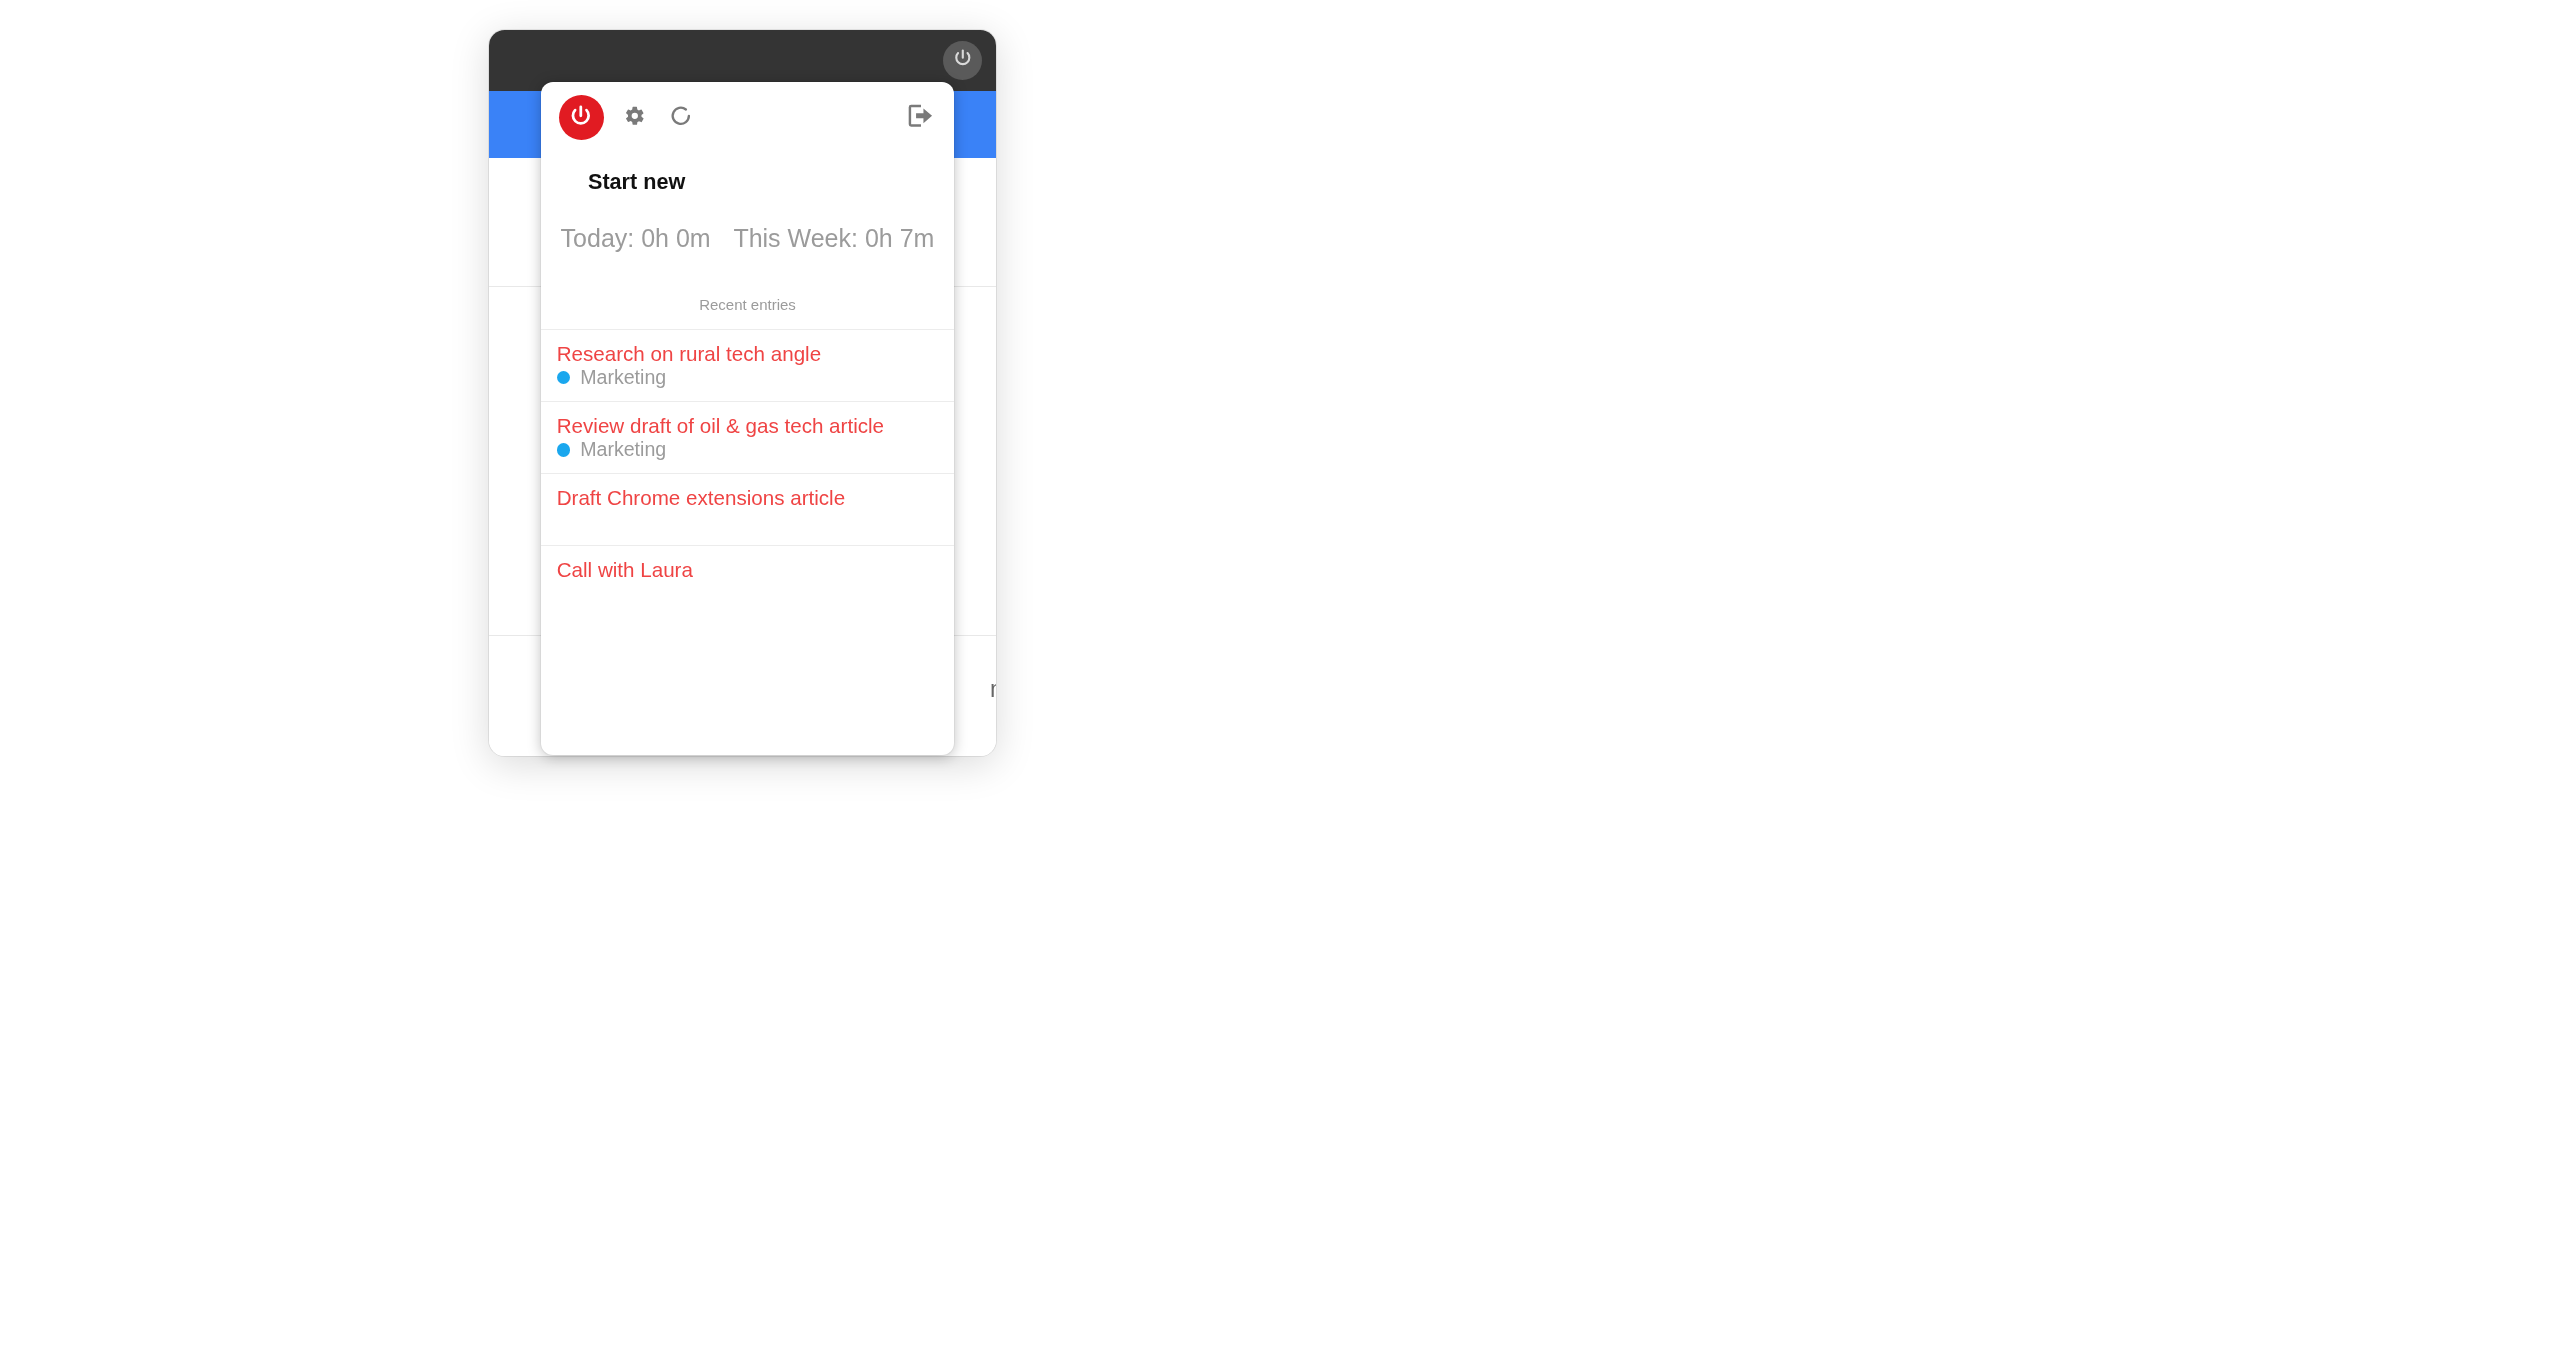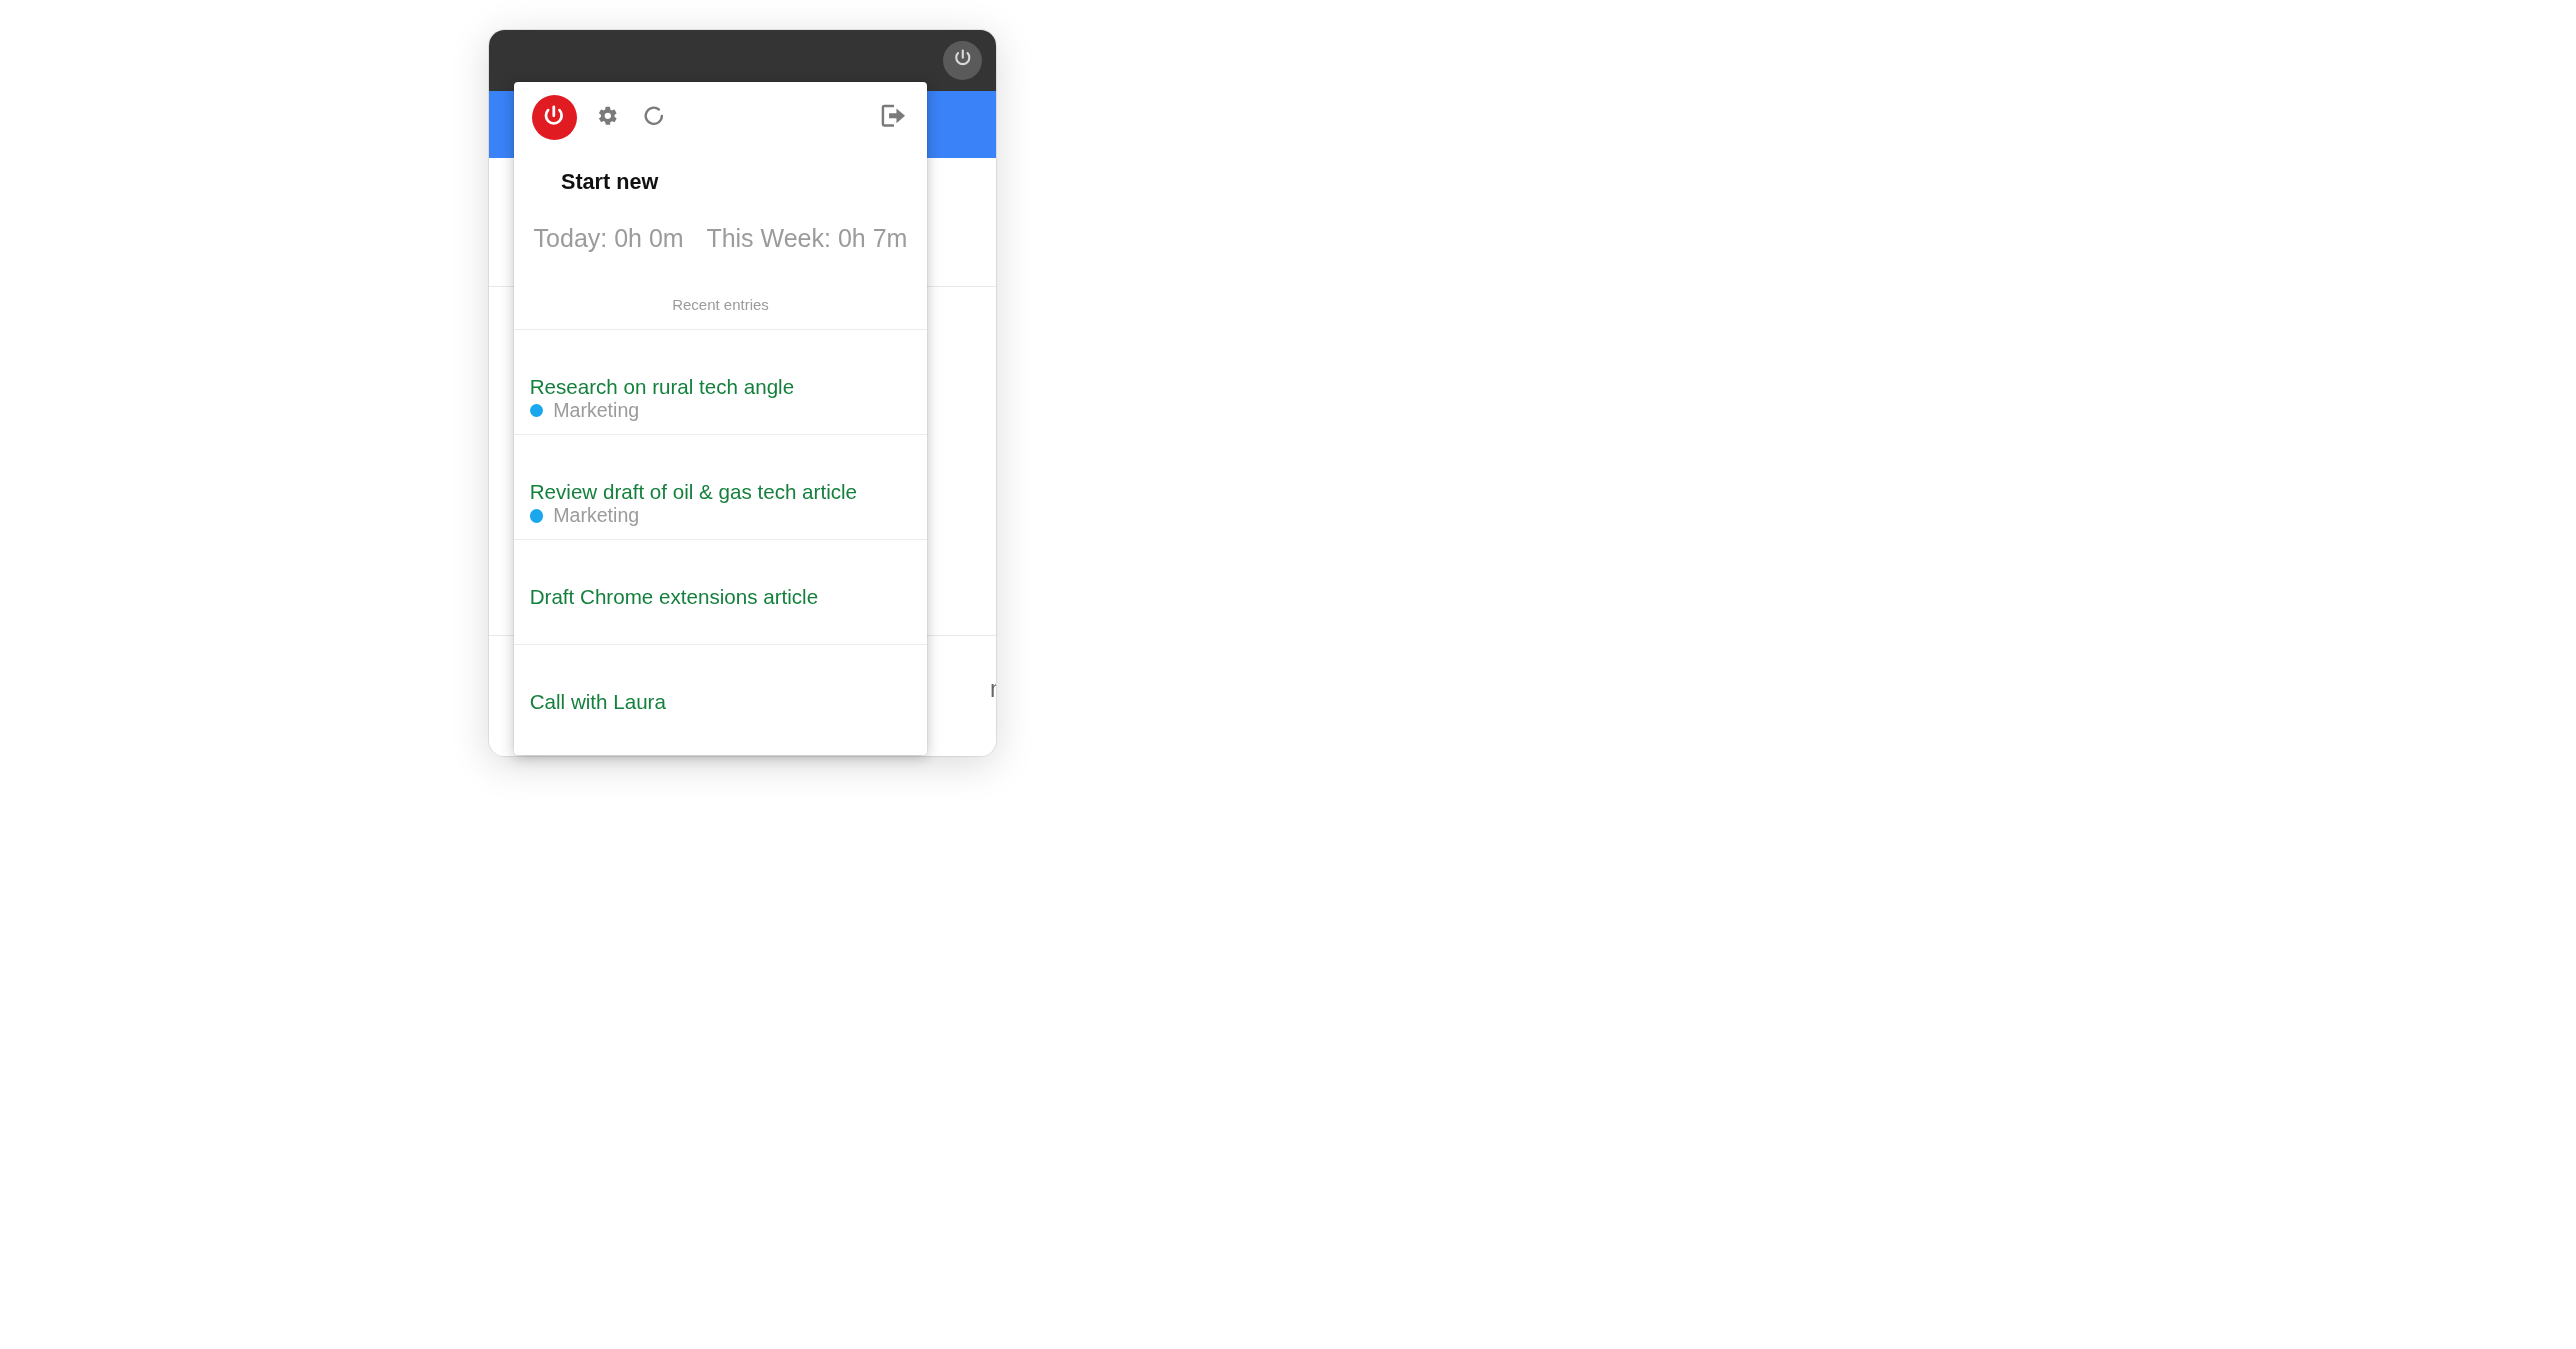--- a/index.html
+++ b/index.html
@@ -60,26 +60,26 @@
     position: absolute;
     color: #666;
     font-size: 23.6px;
     letter-spacing: 0.2px;
     white-space: nowrap;
   }
 
   
   .popup {
     position: absolute;
-    left: 514px;
+    left: 541px;
     top: 82px;
     width: 413px;
     height: 673px;
     background: #ffffff;
-    border-radius: 4px;
+    border-radius: 12px;
     box-shadow: 0 2px 13.7px rgba(0,0,0,0.25), 0 0 0 1px rgba(0,0,0,0.04);
     overflow: hidden;
     display: flex;
     flex-direction: column;
   }
   .popup-toolbar {
     height: 71px;
     display: flex;
     align-items: center;
     padding: 0 17.7px 0 17.7px;
@@ -125,25 +125,24 @@
     border-bottom: 1px solid #ececec;
   }
 
   .entry {
     padding: 11.8px 15.7px 11.8px 15.7px;
     border-bottom: 1px solid #ececec;
     cursor: pointer;
   }
   .entry-title {
     font-size: 20.6px;
-    color: #15803d;
+    color: #ef4444;
     white-space: nowrap;
     overflow: hidden;
     text-overflow: ellipsis;
-    margin-top: 33px;
   }
   .entry-project {
     display: flex;
     align-items: center;
     gap: 9.8px;
     margin-top: 0;
     font-size: 19.6px;
     color: #9b9b9b;
     min-height: 23.6px;
   }

